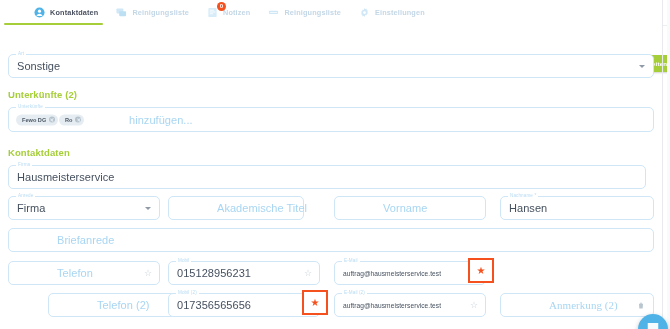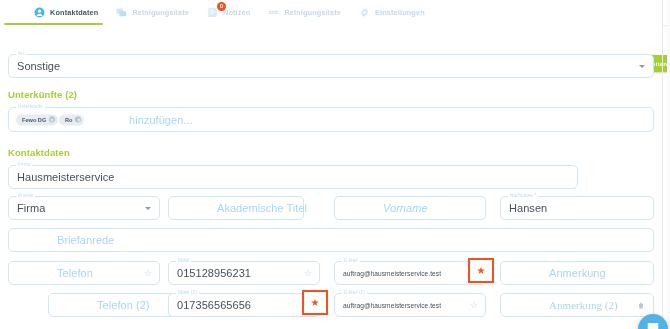--- a/index.html
+++ b/index.html
@@ -338,36 +338,36 @@
     </span>
     <span class="chip" style="left:50px;">
       <span>Ro</span>
       <span class="chip-x"></span>
     </span>
     <span class="ph" style="left:80px;">hinzufügen...</span>
   </div>
 
   <div class="section-title" style="left:8px; top:122px;">Kontaktdaten</div>
 
-  <div class="fld" style="left:8px; top:140px; width:570px; height:24px;">
+  <div class="fld" style="left:8px; top:140px; width:638px; height:24px;">
     <span class="legend">Firma</span>
     <span class="val">Hausmeisterservice</span>
   </div>
 
   <div class="fld" style="left:8px; top:171px; width:152px; height:24px;">
     <span class="legend">Anrede</span>
     <span class="val">Firma</span>
     <span class="caret"></span>
   </div>
 
   <div class="fld" style="left:168px; top:171px; width:136px; height:24px;">
     <span class="ph">Akademische Titel</span>
   </div>
 
-  <div class="fld" style="left:334px; top:171px; width:152px; height:24px;font-style:italic;">
+  <div class="fld" style="left:334px; top:171px; width:152px; height:24px;">
     <span class="ph">Vorname</span>
   </div>
 
   <div class="fld" style="left:500px; top:171px; width:154px; height:24px;padding-left:28px;">
     <span class="legend">Nachname *</span>
     <span class="val">Hansen</span>
   </div>
 
   <div class="fld" style="left:8px; top:203px; width:646px; height:24px;">
     <span class="ph">Briefanrede</span>
@@ -385,23 +385,20 @@
   </div>
 
   <div class="fld" style="left:334px; top:236px; width:152px; height:24px;">
     <span class="legend">E-Mail</span>
     <span class="val" style="font-size:6.6px;">auftrag@hausmeisterservice.test</span>
   </div>
   <div class="hl-box" style="left:468px; top:233px; width:26px; height:25px;">
     <span>★</span>
   </div>
 
-  <div class="fld" style="left:500px; top:236px; width:154px; height:24px;">
-    <span class="ph">Anmerkung</span>
-  </div>
 
   <div class="fld" style="left:8px; top:268px; width:152px; height:24px;margin-left:40px;">
     <span class="ph">Telefon (2)</span>
     <span class="star">☆</span>
   </div>
 
   <div class="fld" style="left:168px; top:268px; width:152px; height:24px;">
     <span class="legend">Mobil (2)</span>
     <span class="val">017356565656</span>
   </div>

